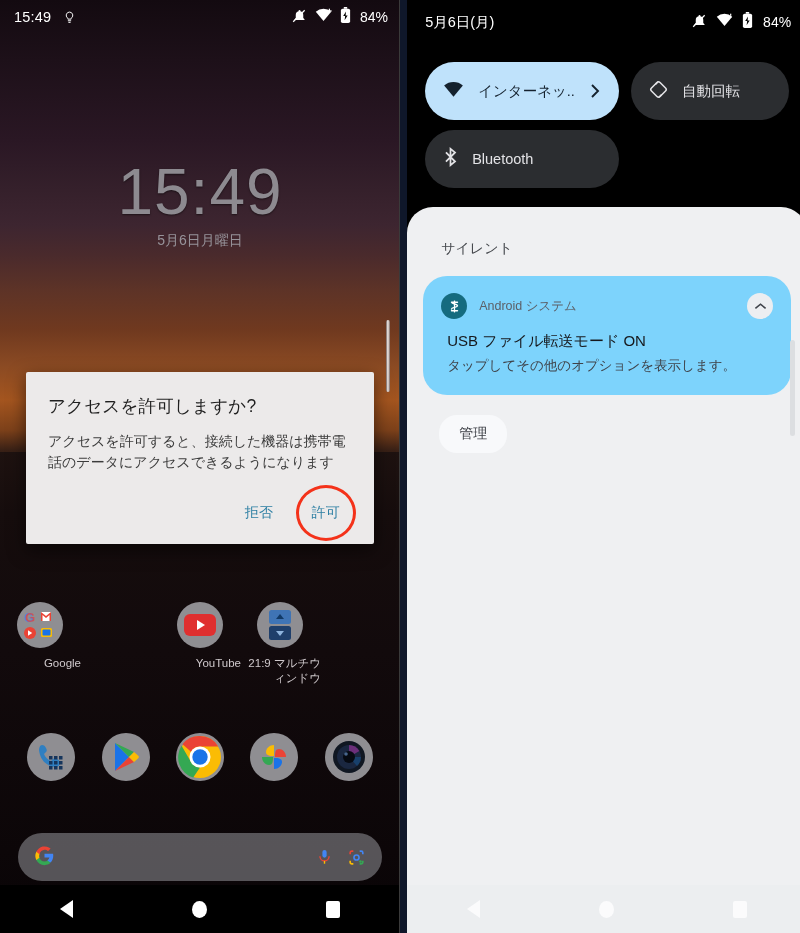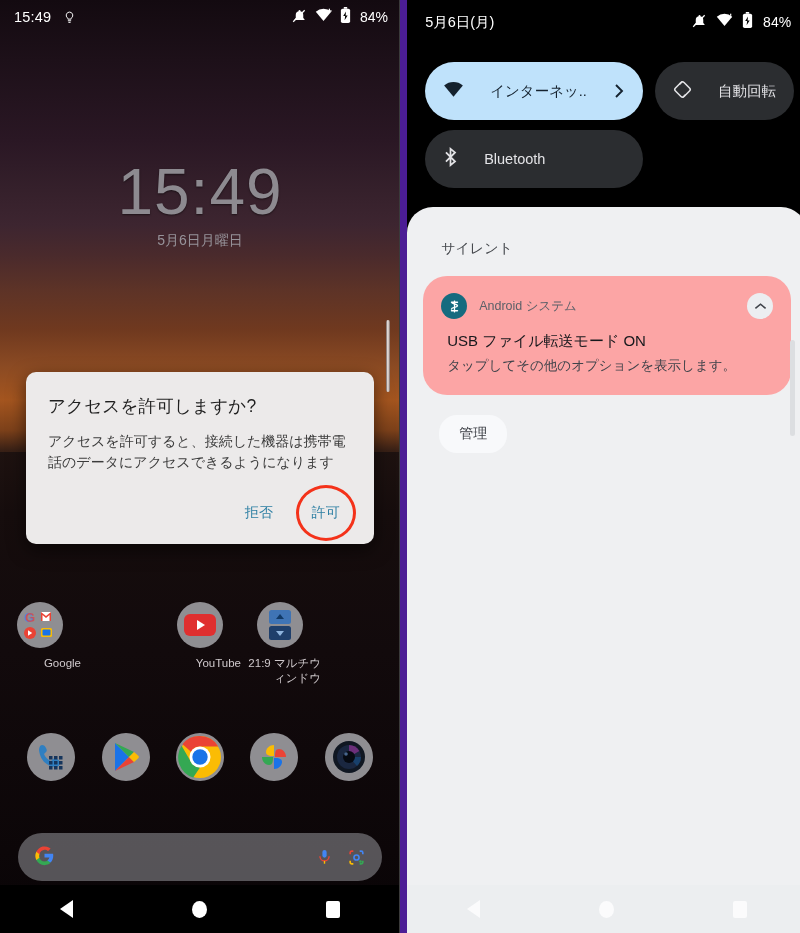--- a/index.html
+++ b/index.html
@@ -2,21 +2,21 @@
 <html><head>
 <meta charset="utf-8">
 <style>
   * { margin:0; padding:0; box-sizing:border-box; }
   html,body { width:800px; height:933px; background:#000; overflow:hidden; }
   body { font-family:"Liberation Sans","DejaVu Sans",sans-serif; }
 
   .screens { display:flex; width:800px; height:933px; }
 
   
-  .left { position:relative; width:456px; height:933px; background:#4c1d95; overflow:hidden; }
+  .left { position:relative; width:456px; height:933px; background:#0f172a; overflow:hidden; }
 
   .wallpaper {
     position:absolute; left:0; top:0; width:400px; height:933px;
     background:
       linear-gradient(to bottom,
         #130a10 0px, #1d1019 60px, #2a1724 140px, #35202b 190px,
         #3d2530 225px, #4a2a2c 255px, #5d3327 290px, #70391f 330px,
         #8a4a23 365px, #a4551f 400px, #7d411a 430px, #3a2116 450px,
         #241410 470px, #1a0f0d 520px, #150b0b 620px, #120a0b 760px,
         #0e0709 860px, #0a0507 933px);
@@ -45,21 +45,21 @@
 
   .edge-line {
     position:absolute; left:386px; top:320px; width:4px; height:72px;
     background:linear-gradient(to right,#6b5a55,#e6dedb 40%,#cbbfba 70%,#6b5a55);
     border-radius:2px; z-index:12;
   }
 
   
   .dialog {
     position:absolute; left:26px; top:372px; width:348px;
-    background:#eceaea; border-radius:10px; z-index:20;
+    background:#eceaea; border-radius:2px; z-index:20;
     box-shadow:0 6px 18px rgba(0,0,0,.55);
     padding:22px 22px 10px 22px;
   }
   .dlg-title { font-size:17.5px; color:#1f1f1f; margin-bottom:13px; letter-spacing:.2px; }
   .dlg-body { font-size:14px; color:#3c3c3c; line-height:1.52; }
   .dlg-actions { display:flex; justify-content:flex-end; align-items:center; gap:14px; margin-top:22px; padding-bottom:4px; }
   .dlg-btn {
     font-size:14px; color:#2d7fa3; padding:8px 12px; background:none; border:none;
     cursor:pointer; font-family:inherit; letter-spacing:.3px;
   }
@@ -105,33 +105,33 @@
     position:absolute; left:0; top:0; width:400px; height:44px;
     display:flex; align-items:center; padding:0 16px 0 18px; color:#fff; z-index:5;
   }
   .r-date { font-size:14.5px; }
   .r-sb-right { margin-left:auto; display:flex; align-items:center; gap:9px; }
 
   .qs { position:absolute; left:18px; top:62px; width:364px; z-index:5;
         display:grid; grid-template-columns:1fr 1fr; gap:10px 12px; }
   .qs-tile {
     height:58px; border-radius:29px; background:#2b2d30;
-    display:flex; align-items:center; padding:0 18px; color:#e3e3e6; gap:26px; cursor:pointer;
+    display:flex; align-items:center; padding:0 18px; color:#e3e3e6; gap:14px; cursor:pointer;
   }
   .qs-tile.active { background:#bfe2fb; color:#15222e; }
   .qs-label { font-size:14.5px; flex:1; overflow:hidden; white-space:nowrap; }
   .qs-chev { display:flex; align-items:center; }
 
   .notif-panel {
     position:absolute; left:0; top:207px; width:400px; height:678px;
     background:#eff0f2; border-radius:26px 26px 0 0; z-index:4;
   }
   .notif-head { font-size:14px; color:#45484d; padding:33px 0 0 34px; }
   .notif-card {
-    margin:18px 16px 0 16px; background:#fca5a5; border-radius:24px; padding:17px 18px 20px 18px;
+    margin:18px 16px 0 16px; background:#7dd3fc; border-radius:24px; padding:17px 18px 20px 18px;
     position:relative; cursor:pointer;
   }
   .nc-top { display:flex; align-items:center; gap:12px; }
   .nc-appicon {
     width:26px; height:26px; border-radius:50%; background:#156b7f;
     display:flex; align-items:center; justify-content:center; flex-shrink:0;
   }
   .nc-app { font-size:12.5px; color:#5c6068; }
   .nc-collapse { margin-left:auto; width:26px; height:26px; border-radius:50%; background:#eceef1;
                  display:flex; align-items:center; justify-content:center; cursor:pointer; }

